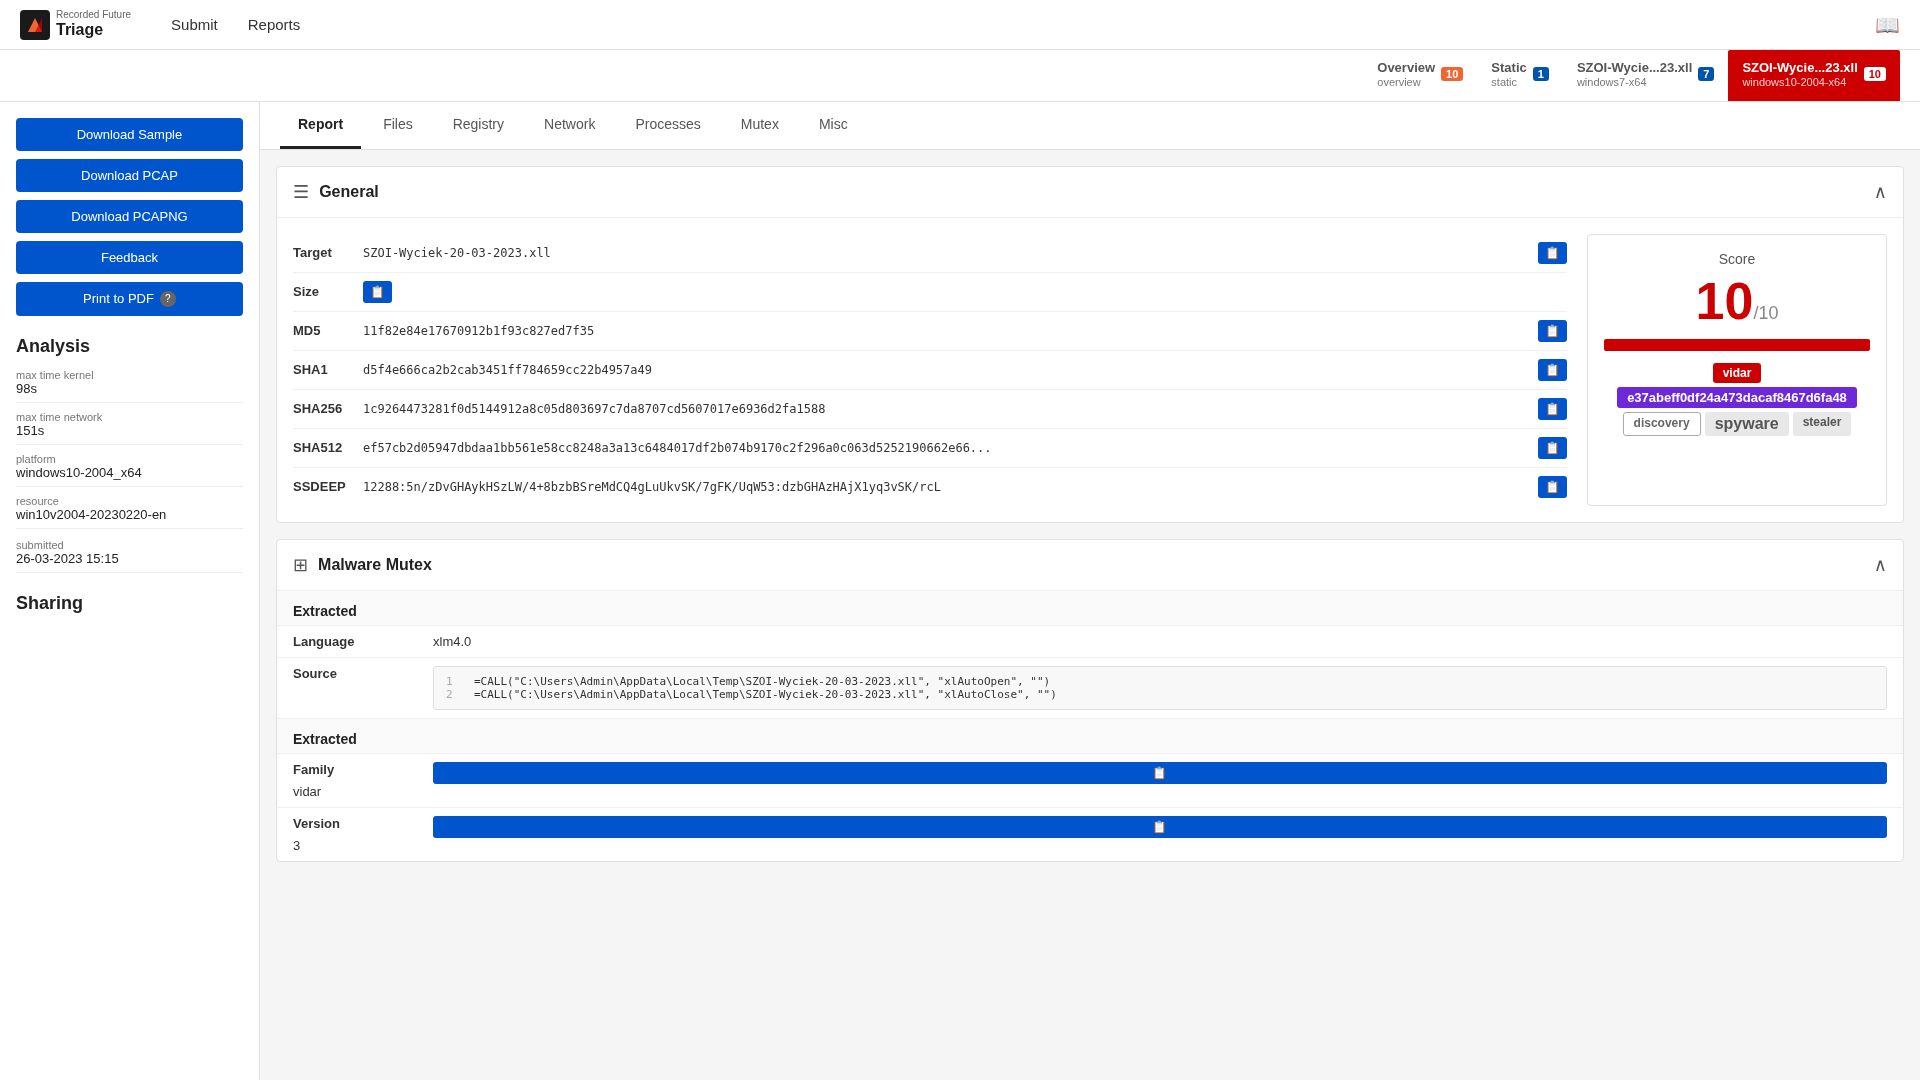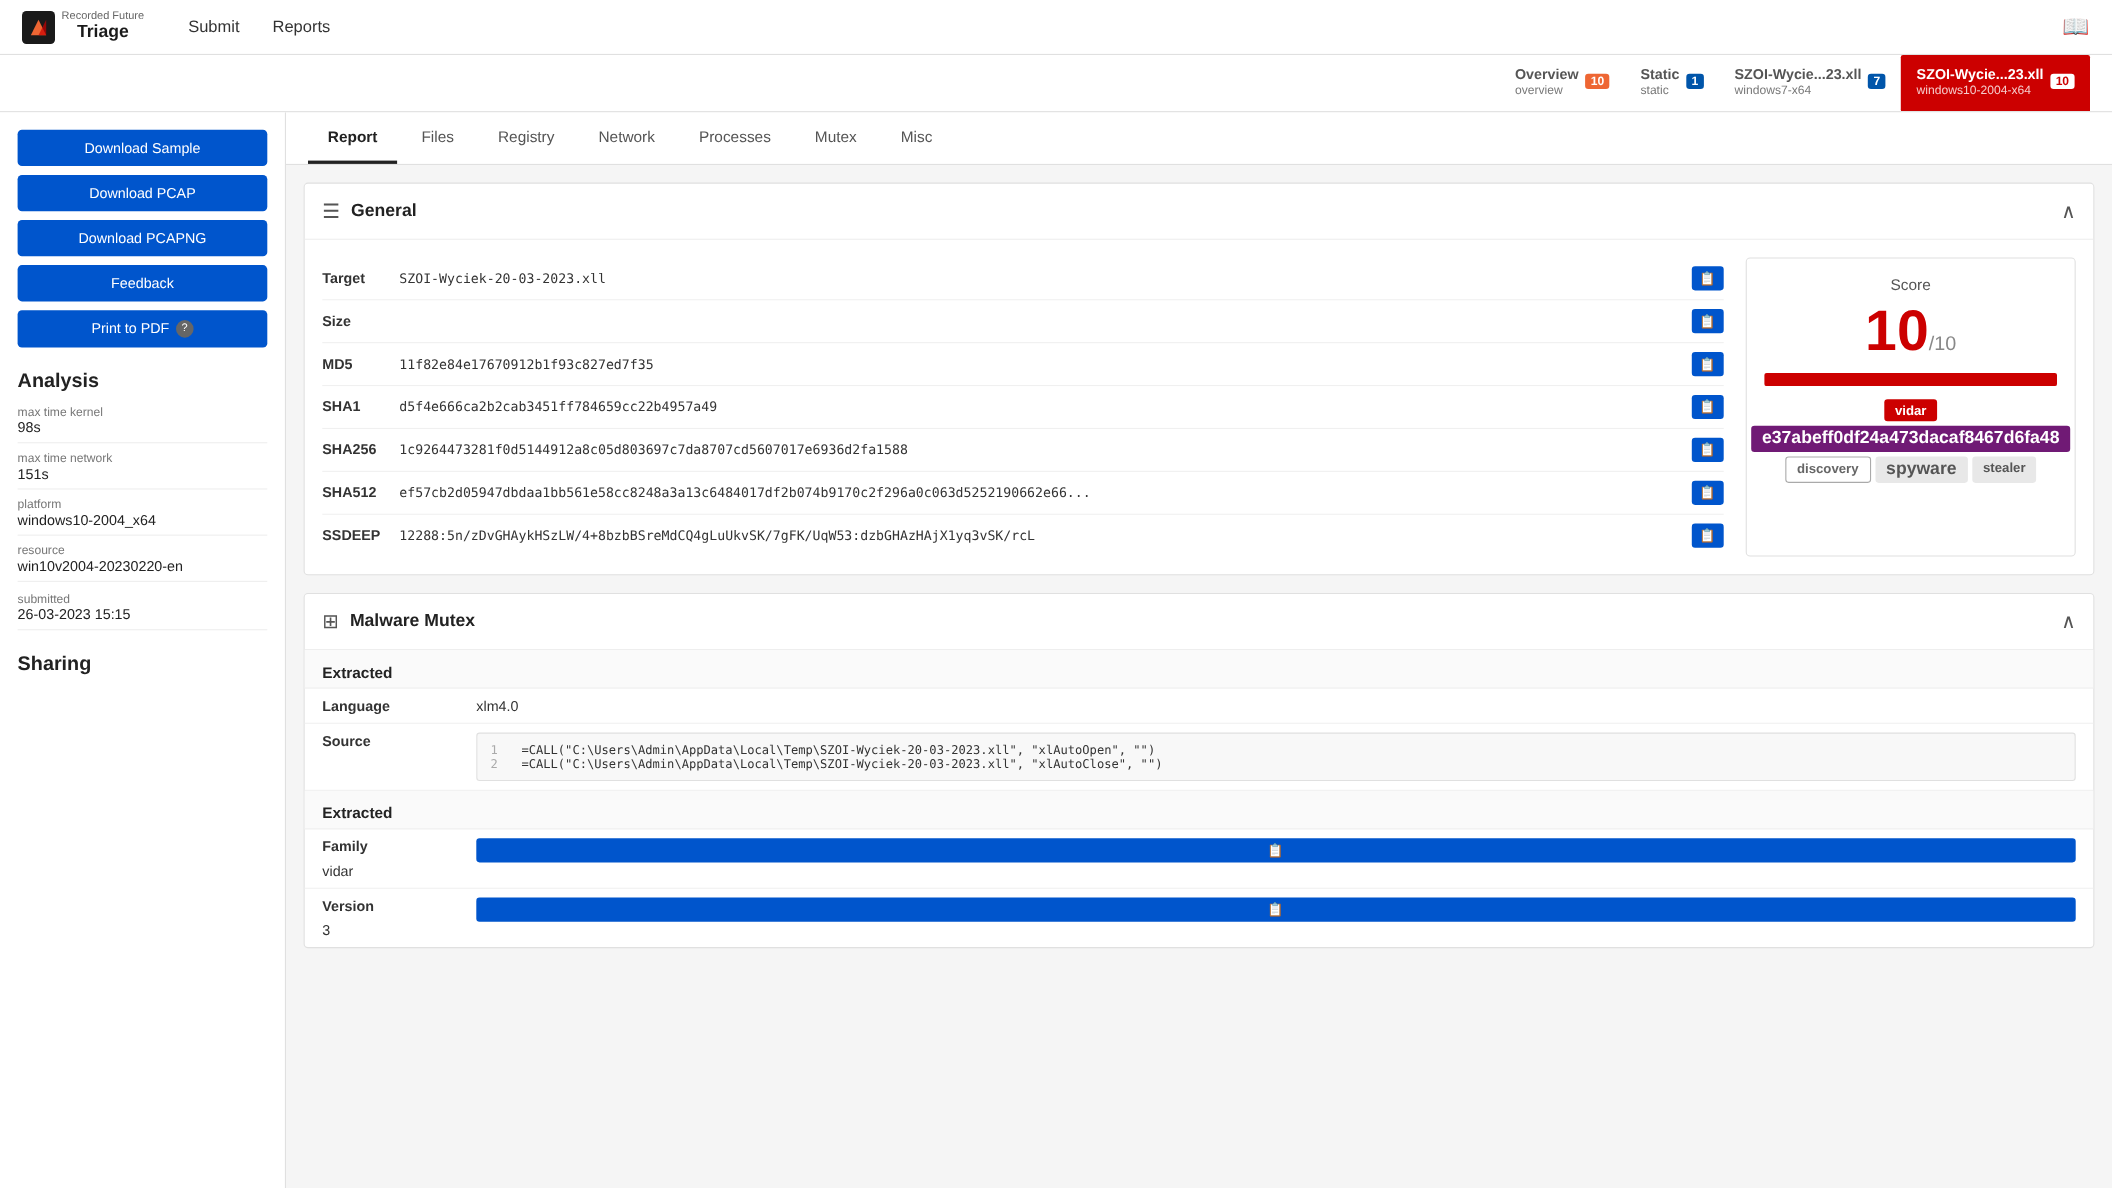--- a/index.html
+++ b/index.html
@@ -1,20 +1,20 @@
 <!DOCTYPE html>
 <html><head>
   <meta charset="utf-8">
   <style>
     * { box-sizing: border-box; margin: 0; padding: 0; }
     body { font-family: -apple-system, BlinkMacSystemFont, 'Segoe UI', sans-serif; font-size: 13px; background: #f5f5f5; color: #333; }
 
     
     .header { background: #fff; border-bottom: 1px solid #e0e0e0; display: flex; align-items: center; padding: 0 20px; height: 50px; }
-    .logo { display: flex; align-items: center; margin-right: 40px; text-align: center; }
+    .logo { display: flex; align-items: center; margin-right: 40px; }
     .logo-icon { width: 30px; height: 30px; margin-right: 6px; }
     .nav-links { display: flex; gap: 30px; }
     .nav-link { color: #333; text-decoration: none; font-size: 15px; font-weight: 500; cursor: pointer; }
     .header-right { margin-left: auto; }
     .book-icon { font-size: 20px; cursor: pointer; }
 
     
     .tab-bar { background: #fff; border-bottom: 1px solid #e0e0e0; display: flex; align-items: stretch; padding: 0 20px; }
     .tab-item { display: flex; align-items: center; padding: 10px 14px; cursor: pointer; border-bottom: 2px solid transparent; gap: 6px; font-size: 13px; color: #555; white-space: nowrap; }
     .tab-badge { background: #e63; color: #fff; border-radius: 3px; padding: 1px 5px; font-size: 11px; font-weight: 700; }
@@ -67,21 +67,21 @@
     .general-fields { flex: 1; }
     .score-panel { width: 300px; min-width: 280px; border: 1px solid #e0e0e0; border-radius: 4px; padding: 16px; text-align: center; }
     .score-label { font-size: 14px; color: #555; margin-bottom: 8px; }
     .score-number { font-size: 52px; font-weight: 700; color: #c00; line-height: 1; }
     .score-denom { font-size: 18px; color: #888; }
     .score-bar { height: 12px; background: #c00; border-radius: 2px; margin: 12px 0; }
     .score-tags { display: flex; flex-wrap: wrap; gap: 4px; justify-content: center; margin-top: 8px; }
     .score-tag { padding: 3px 10px; border-radius: 3px; font-size: 12px; font-weight: 600; color: #fff; }
 
     
-    .field-row { border-bottom: 1px solid #f0f0f0; padding: 8px 0; display: flex; align-items: center; justify-content: space-between; }
+    .field-row { border-bottom: 1px solid #f0f0f0; padding: 8px 0; display: flex; align-items: center; }
     .field-row:last-child { border-bottom: none; }
     .field-label { font-weight: 700; font-size: 13px; color: #333; width: 70px; min-width: 70px; }
     .field-value { flex: 1; font-family: monospace; font-size: 12px; color: #333; word-break: break-all; }
     .field-copy { background: #0055cc; color: #fff; border: none; border-radius: 3px; padding: 4px 7px; cursor: pointer; font-size: 12px; }
     .config-row { display: grid; grid-template-columns: 140px 1fr; padding: 8px 16px; border-bottom: 1px solid #f0f0f0; align-items: start; }
     .config-row:last-child { border-bottom: none; }
     .config-label { font-weight: 700; font-size: 13px; color: #333; }
     .config-value { font-size: 13px; color: #333; }
     .extracted-header { font-weight: 700; font-size: 14px; color: #222; padding: 12px 16px 6px; background: #fafafa; border-bottom: 1px solid #eee; }
 
@@ -253,21 +253,21 @@
           </div>
 
         <div class="score-panel">
           <div class="score-label">Score</div>
           <div>
             <span class="score-number">10</span><span class="score-denom">/10</span>
           </div>
           <div class="score-bar" style="width:100%"></div>
           <div class="score-tags" id="score-tags-container">
           <span class="score-tag" style="background: rgb(204, 0, 0); color: rgb(255, 255, 255); padding: 3px 10px; border-radius: 3px; font-size: 12px; font-weight: 600;">vidar</span>
-              <span class="score-tag" style="background: #701a75; color: rgb(255, 255, 255); padding: 3px 10px; border-radius: 3px; font-size: 16px; font-weight: 600;">e37abeff0df24a473dacaf8467d6fa48</span>
+              <span class="score-tag" style="background: #6d28d9; color: rgb(255, 255, 255); padding: 3px 10px; border-radius: 3px; font-size: 13px; font-weight: 600;">e37abeff0df24a473dacaf8467d6fa48</span>
               <span class="score-tag" style="background: transparent; border: 1px solid rgb(170, 170, 170); color: rgb(102, 102, 102); padding: 3px 10px; border-radius: 3px; font-size: 12px; font-weight: 600;">discovery</span>
               <span class="score-tag" style="background: rgb(232, 232, 232); color: rgb(85, 85, 85); padding: 3px 10px; border-radius: 3px; font-size: 16px; font-weight: 600;">spyware</span>
               <span class="score-tag" style="background: rgb(232, 232, 232); color: rgb(85, 85, 85); padding: 3px 10px; border-radius: 3px; font-size: 12px; font-weight: 600;">stealer</span>
             </div>
         </div>
       </div>
     </div>
 
     <div class="section-card">
       <div class="section-header">

